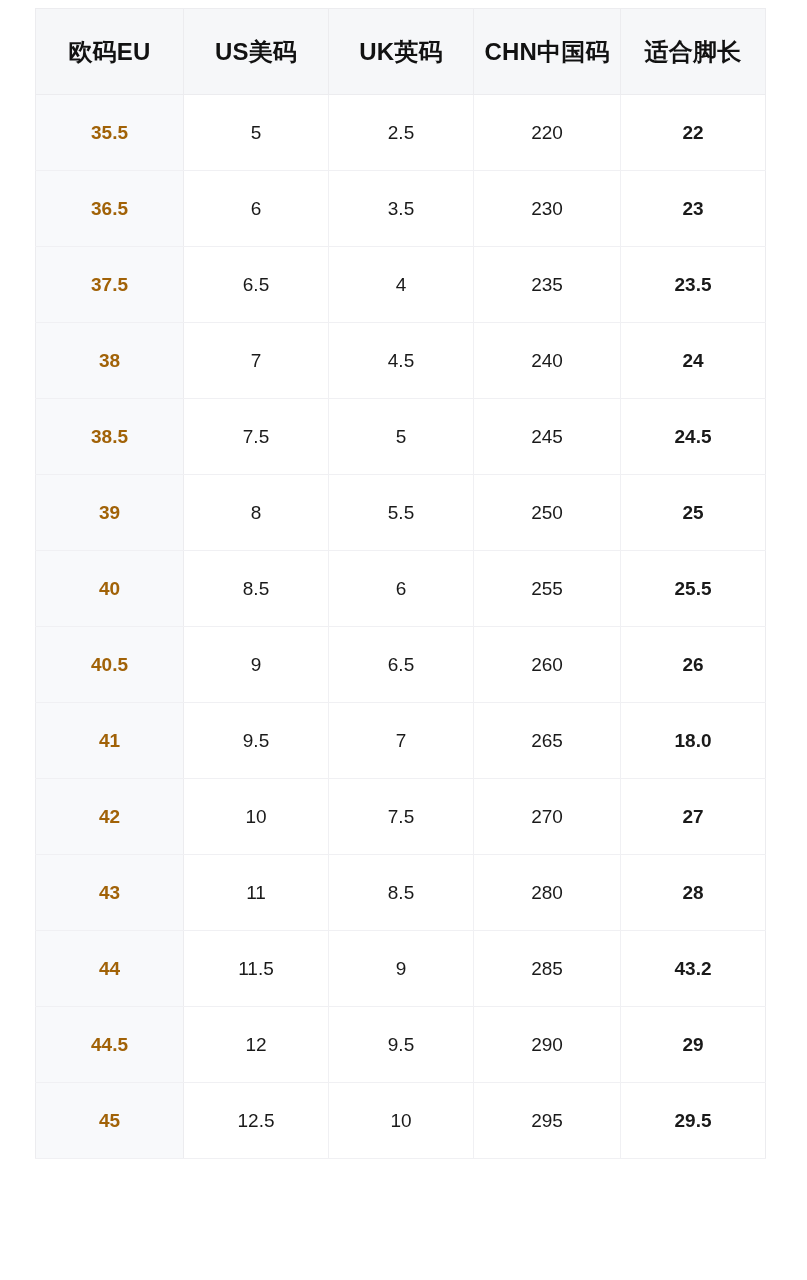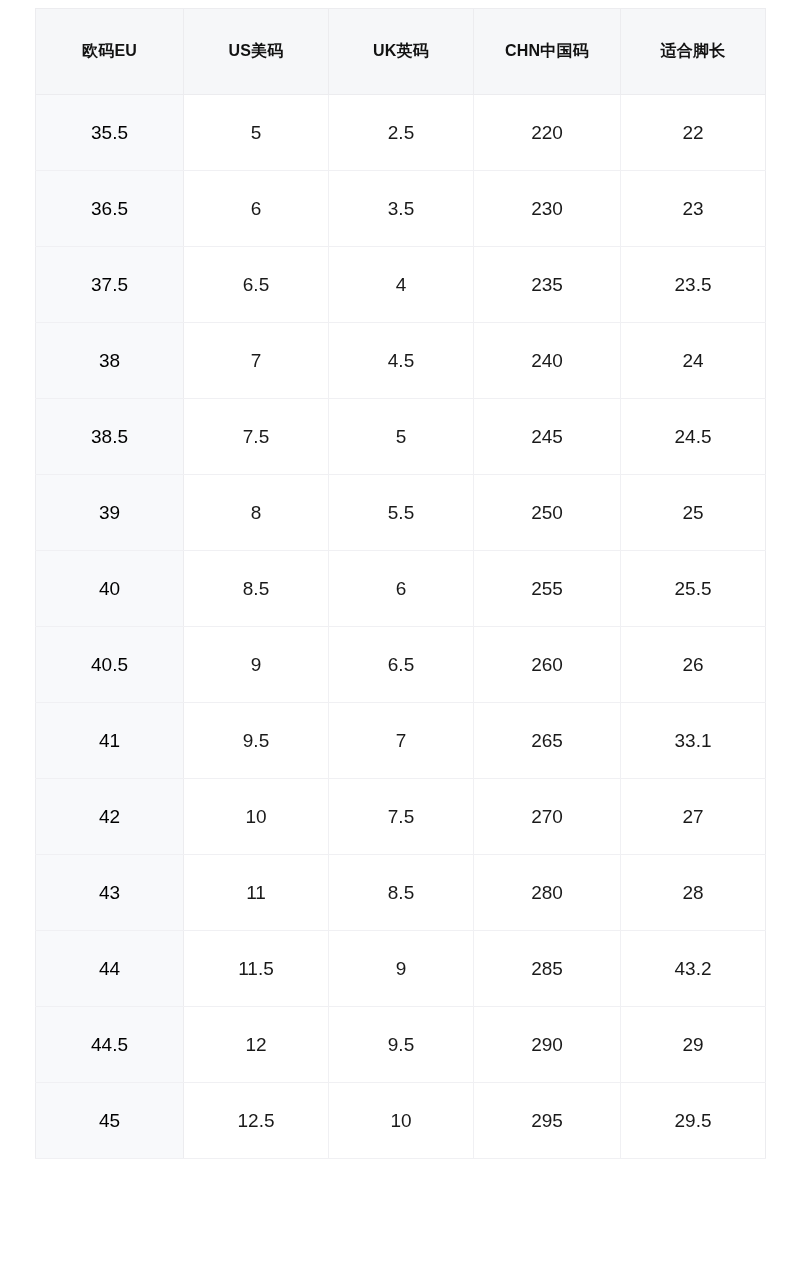--- a/index.html
+++ b/index.html
@@ -46,21 +46,21 @@
   table.size-table col.c3 { width: 147px; }
   table.size-table col.c4 { width: 145px; }
 
   table.size-table thead th {
     height: 85px;
     background: #f6f7f9;
     border-right: 1px solid #ececef;
     border-bottom: 1px solid #ececef;
     text-align: center;
     vertical-align: middle;
-    font-size: 16px;
+    font-size: 24px;
     font-weight: 700;
     color: #121212;
     letter-spacing: 0.2px;
     padding: 0;
   }
   table.size-table thead th:last-child {
     border-right: none;
   }
 
   table.size-table tbody td {
@@ -70,26 +70,27 @@
     text-align: center;
     vertical-align: middle;
     font-size: 19px;
     font-weight: 400;
     color: #1a1a1a;
     background: #ffffff;
     padding: 0;
   }
   table.size-table tbody td:last-child {
     border-right: none;
+    font-weight: bold;
   }
 
   table.size-table tbody td.first-col {
     background: #f8f9fb;
-    font-weight: 400;
-    color: #000000;
+    font-weight: 700;
+    color: #a16207;
     border-right: 1px solid #ececef;
   }
 </style>
 </head>
 <body>
 
 <div class="page">
   <div class="size-table-wrap">
     <table class="size-table">
       <colgroup>
@@ -163,21 +164,21 @@
             <td>9</td>
             <td>6.5</td>
             <td>260</td>
             <td>26</td>
           </tr>
           <tr>
             <td class="first-col">41</td>
             <td>9.5</td>
             <td>7</td>
             <td>265</td>
-            <td>33.1</td>
+            <td>18.0</td>
           </tr>
           <tr>
             <td class="first-col">42</td>
             <td>10</td>
             <td>7.5</td>
             <td>270</td>
             <td>27</td>
           </tr>
           <tr>
             <td class="first-col">43</td>

